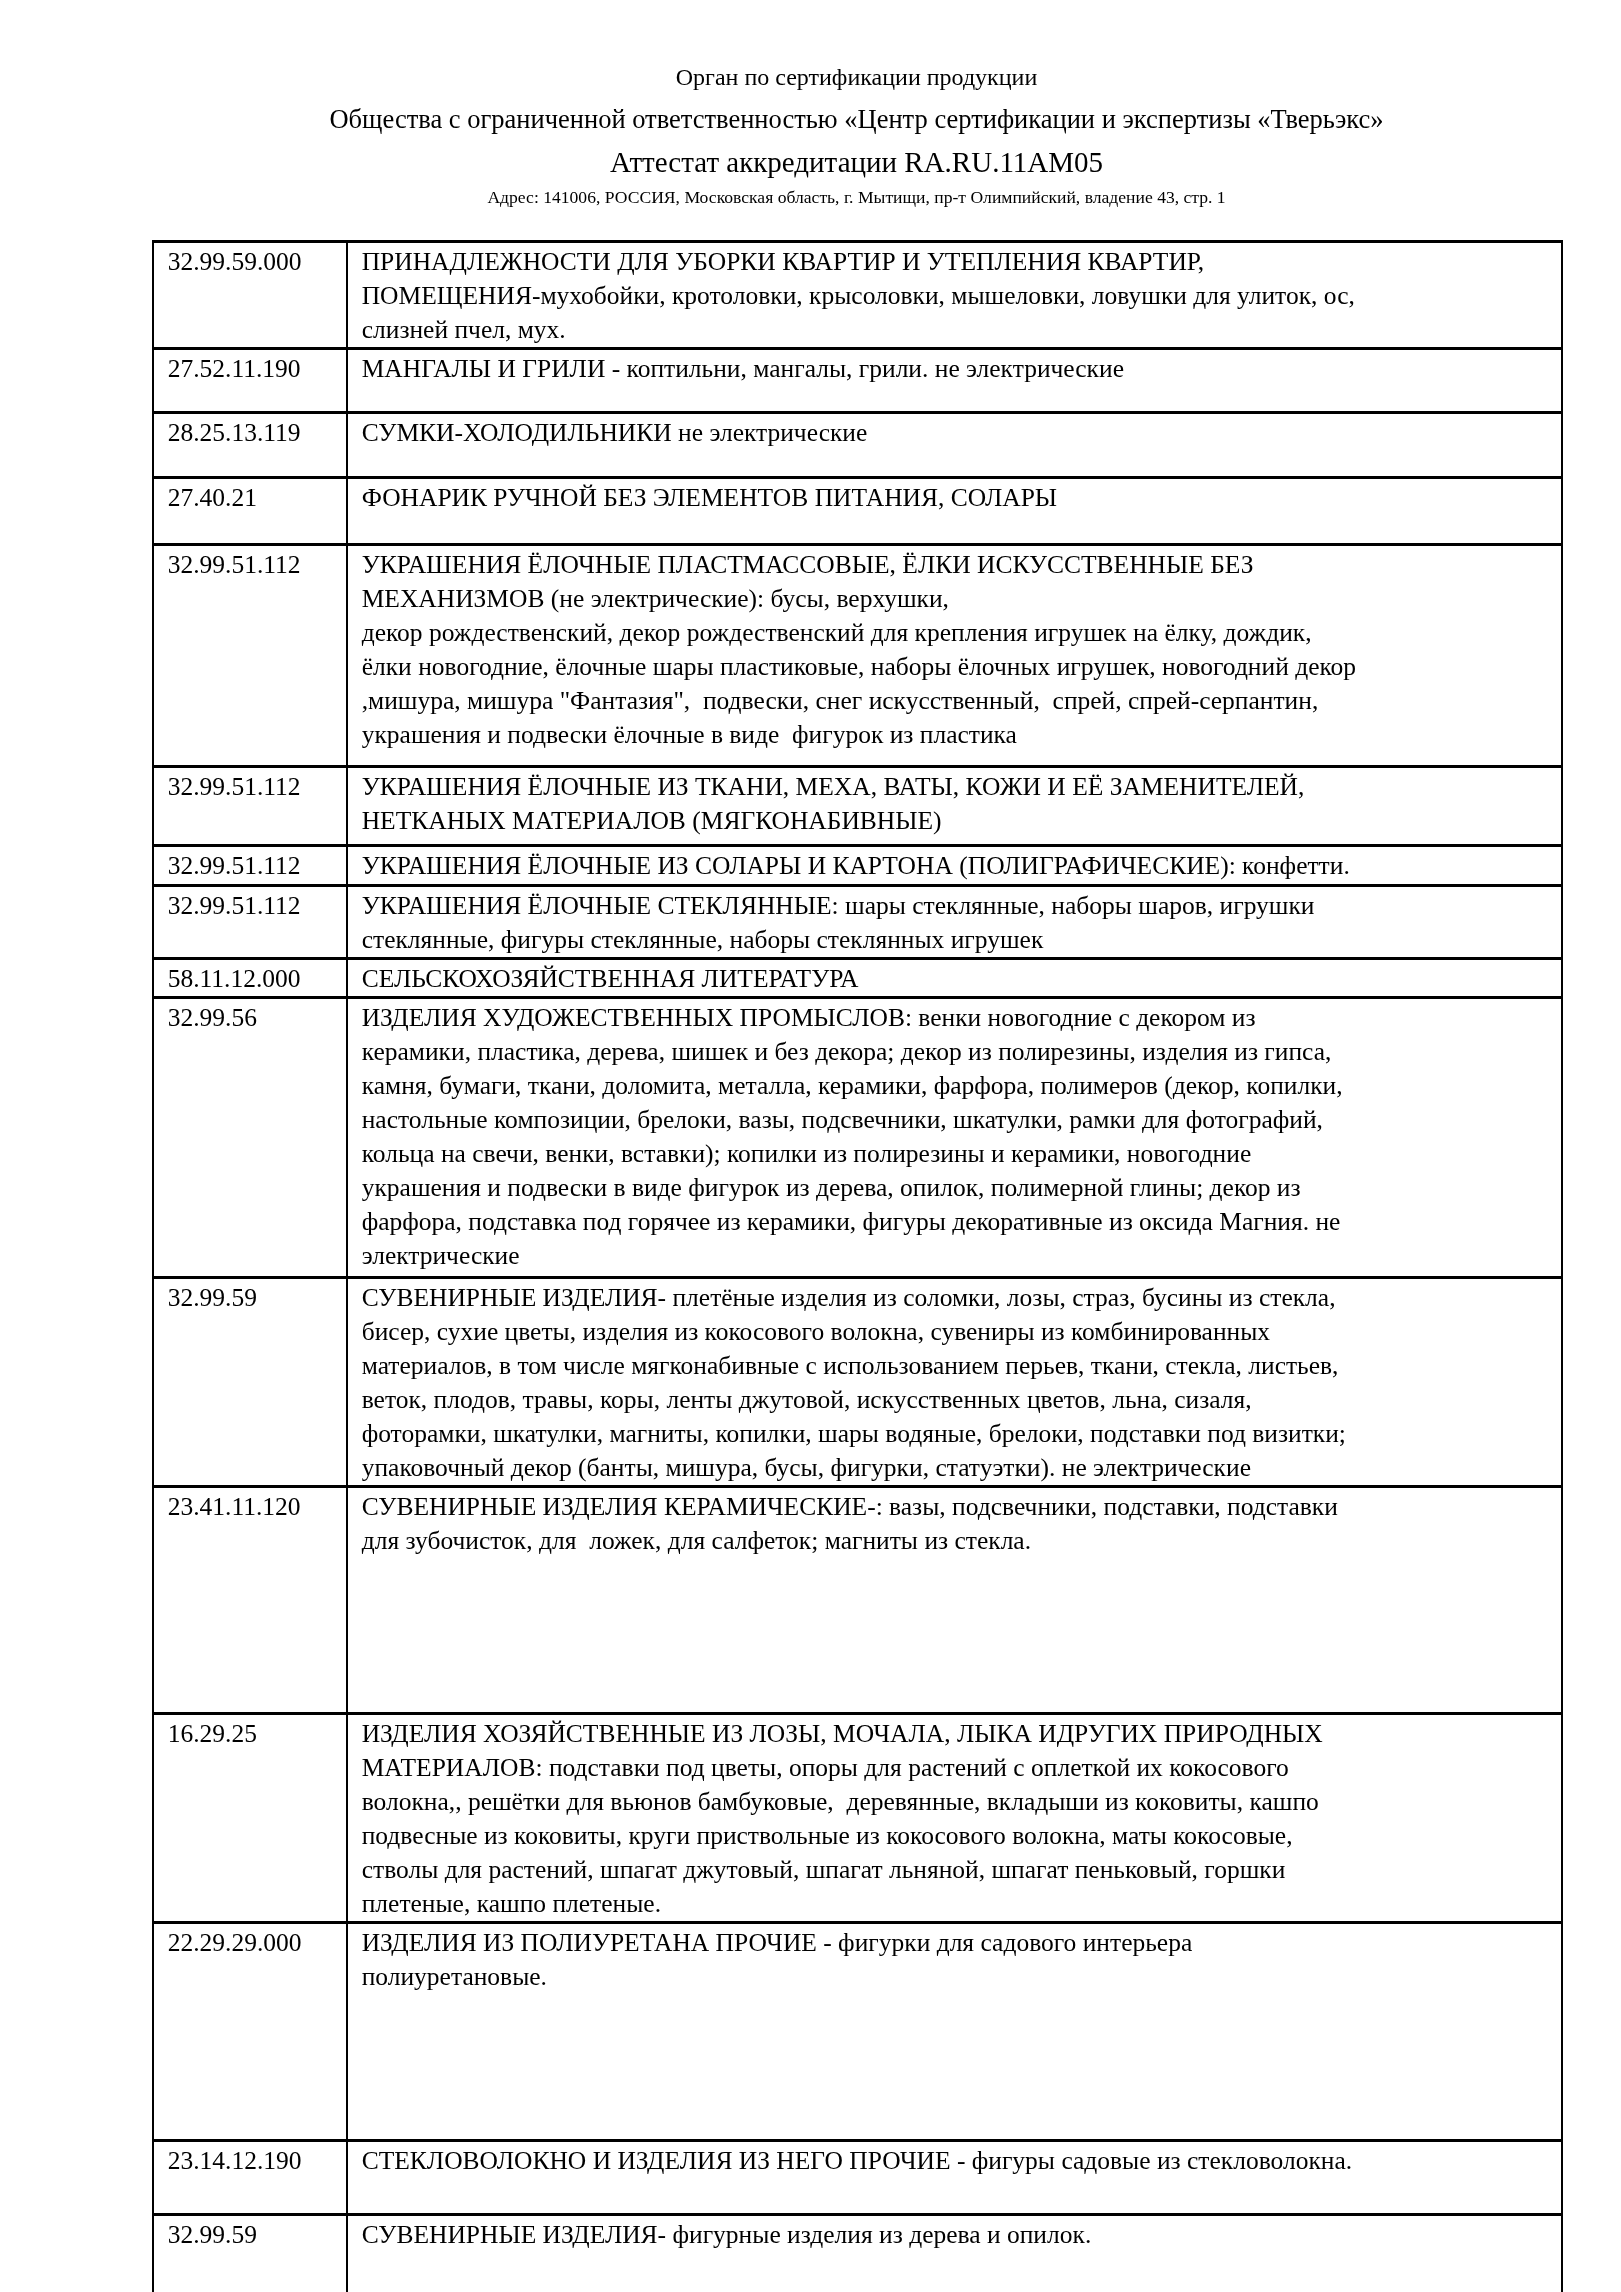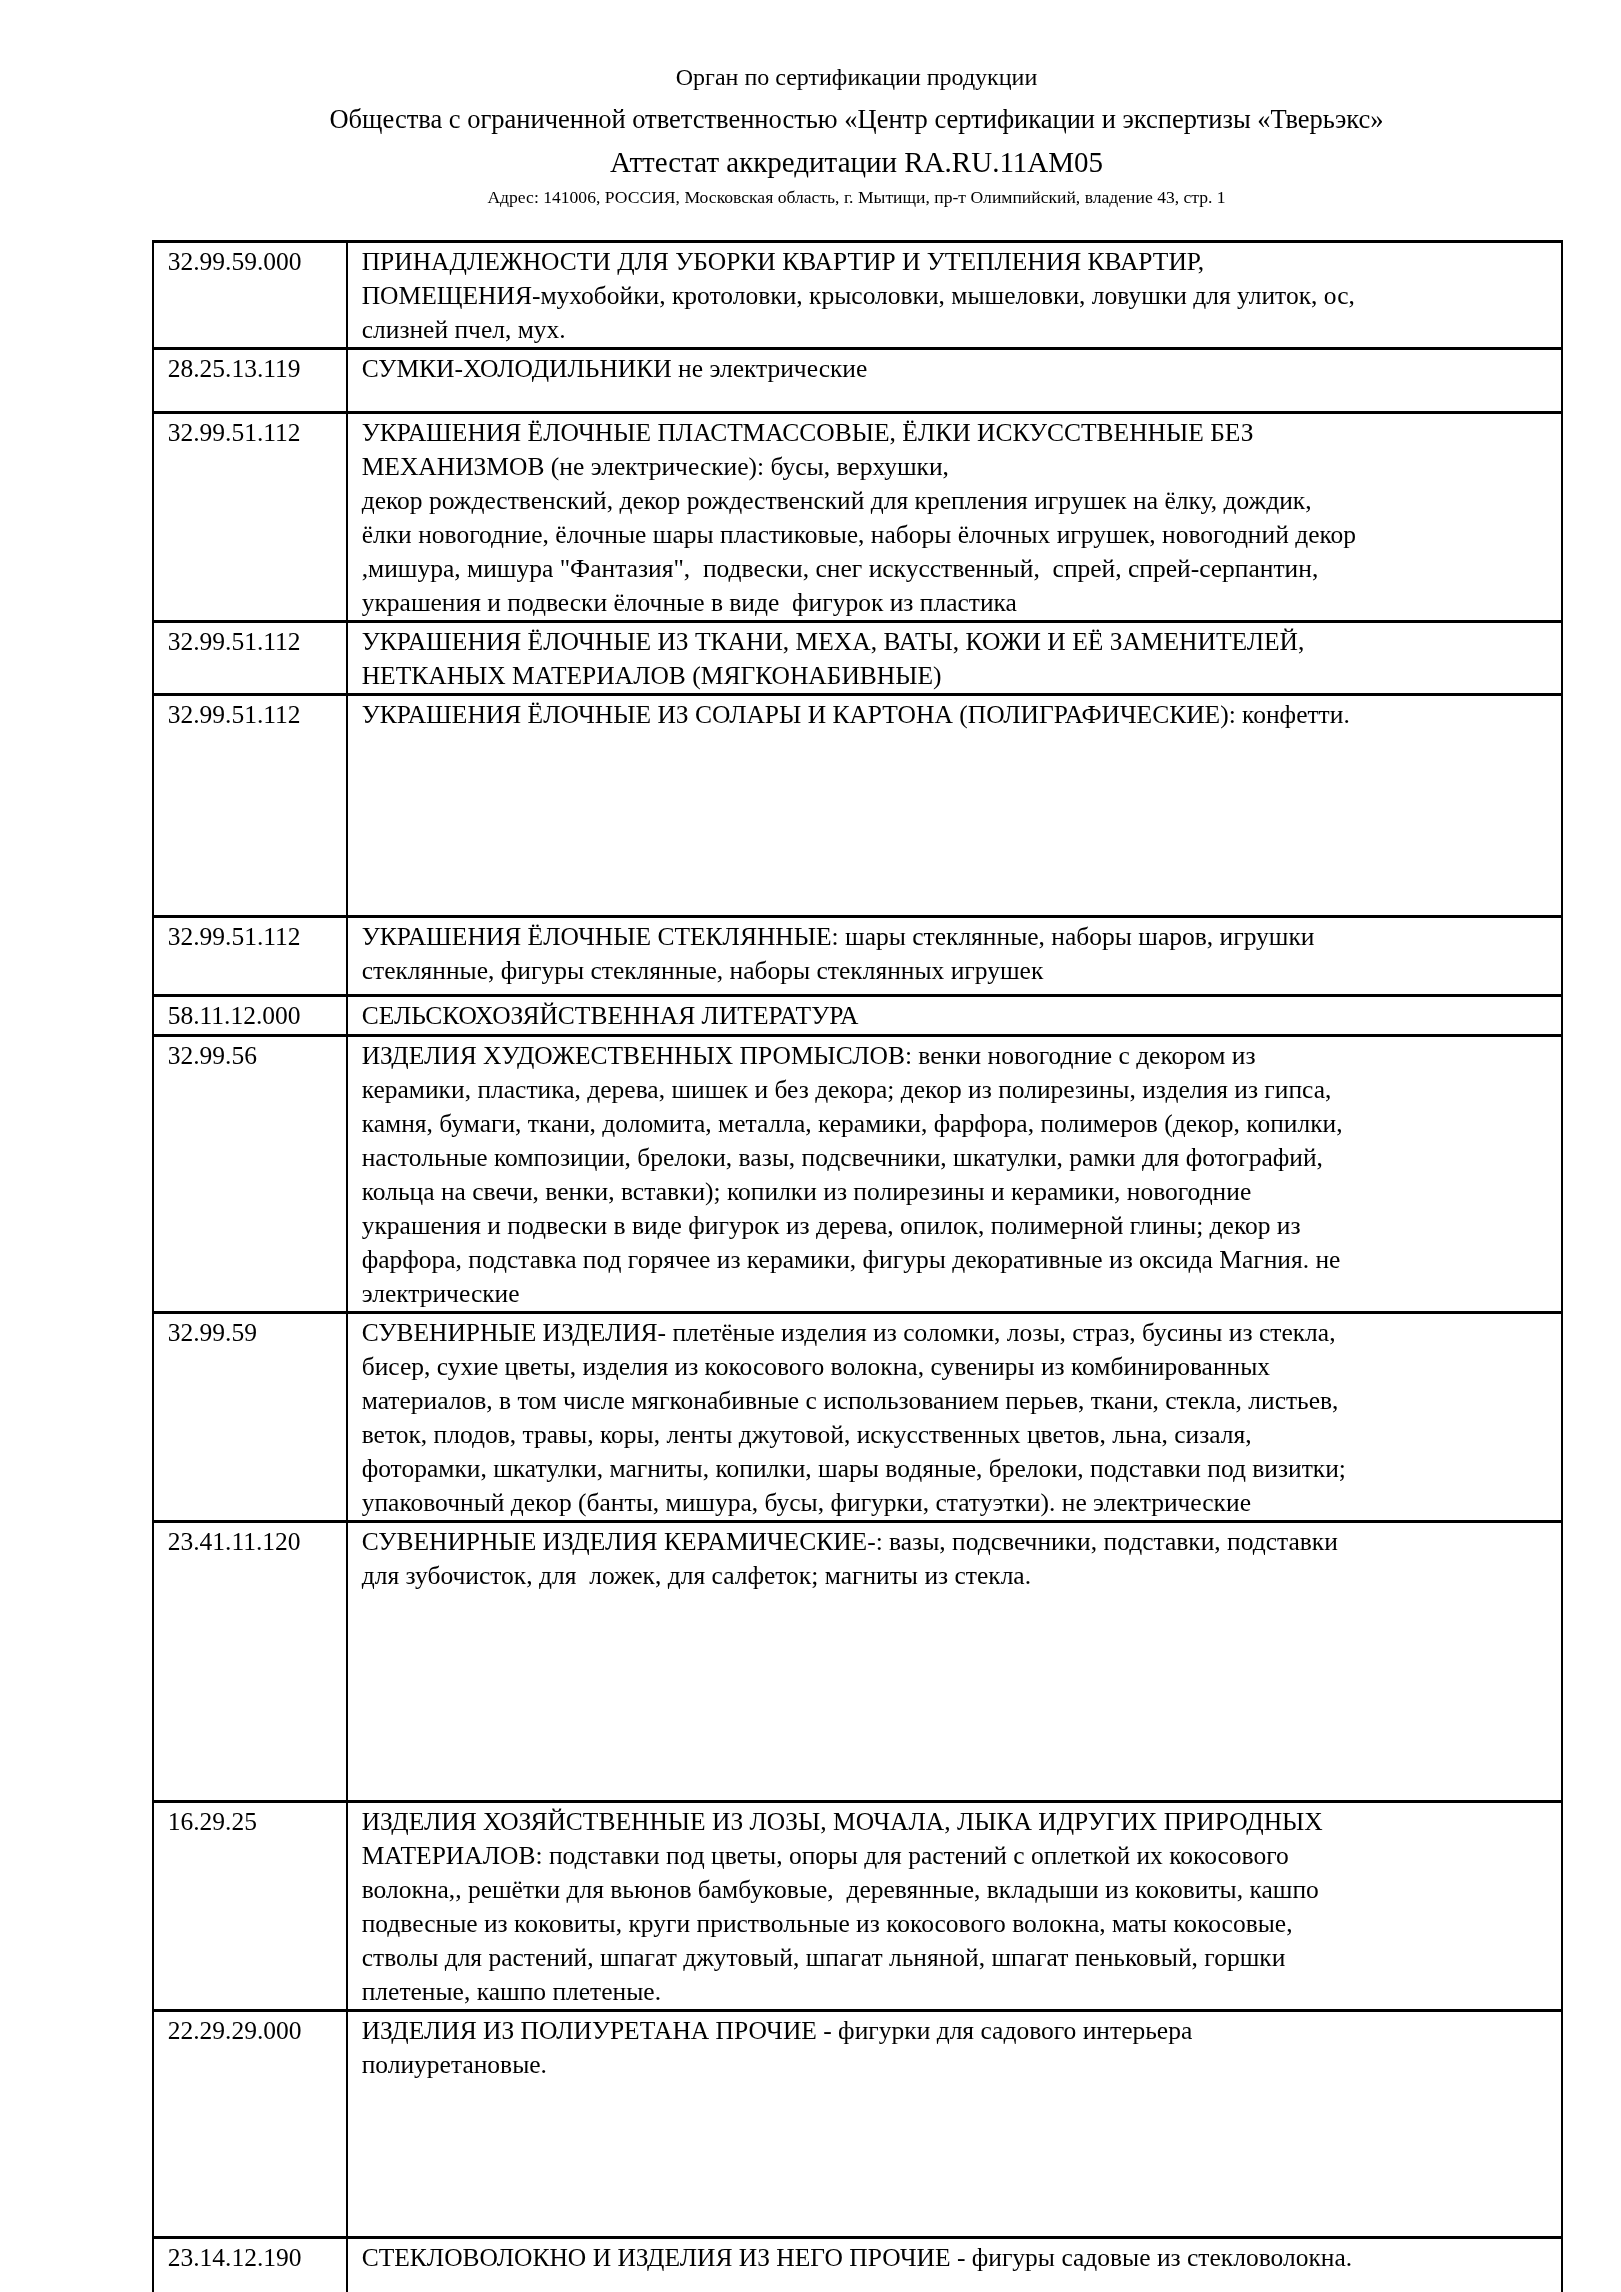--- a/index.html
+++ b/index.html
@@ -82,22 +82,30 @@
       <col class="c-desc">
     </colgroup>
     <tbody id="rows">
         <tr>
           <td class="code">32.99.59.000</td>
           <td class="desc">ПРИНАДЛЕЖНОСТИ ДЛЯ УБОРКИ КВАРТИР И УТЕПЛЕНИЯ КВАРТИР,
 ПОМЕЩЕНИЯ-мухобойки, кротоловки, крысоловки, мышеловки, ловушки для улиток, ос,
 слизней пчел, мух.</td>
         </tr>
         <tr>
+          <td class="code">27.52.11.190</td>
+          <td class="desc">МАНГАЛЫ И ГРИЛИ - коптильни, мангалы, грили. не электрические</td>
+        </tr>
+        <tr>
           <td class="code">28.25.13.119</td>
           <td class="desc">СУМКИ-ХОЛОДИЛЬНИКИ не электрические</td>
+        </tr>
+        <tr>
+          <td class="code">27.40.21</td>
+          <td class="desc">ФОНАРИК РУЧНОЙ БЕЗ ЭЛЕМЕНТОВ ПИТАНИЯ, СОЛАРЫ</td>
         </tr>
         <tr>
           <td class="code">32.99.51.112</td>
           <td class="desc">УКРАШЕНИЯ ЁЛОЧНЫЕ ПЛАСТМАССОВЫЕ, ЁЛКИ ИСКУССТВЕННЫЕ БЕЗ
 МЕХАНИЗМОВ (не электрические): бусы, верхушки,
 декор рождественский, декор рождественский для крепления игрушек на ёлку, дождик,
 ёлки новогодние, ёлочные шары пластиковые, наборы ёлочных игрушек, новогодний декор
 ,мишура, мишура "Фантазия",  подвески, снег искусственный,  спрей, спрей-серпантин,
 украшения и подвески ёлочные в виде  фигурок из пластика</td>
         </tr>

